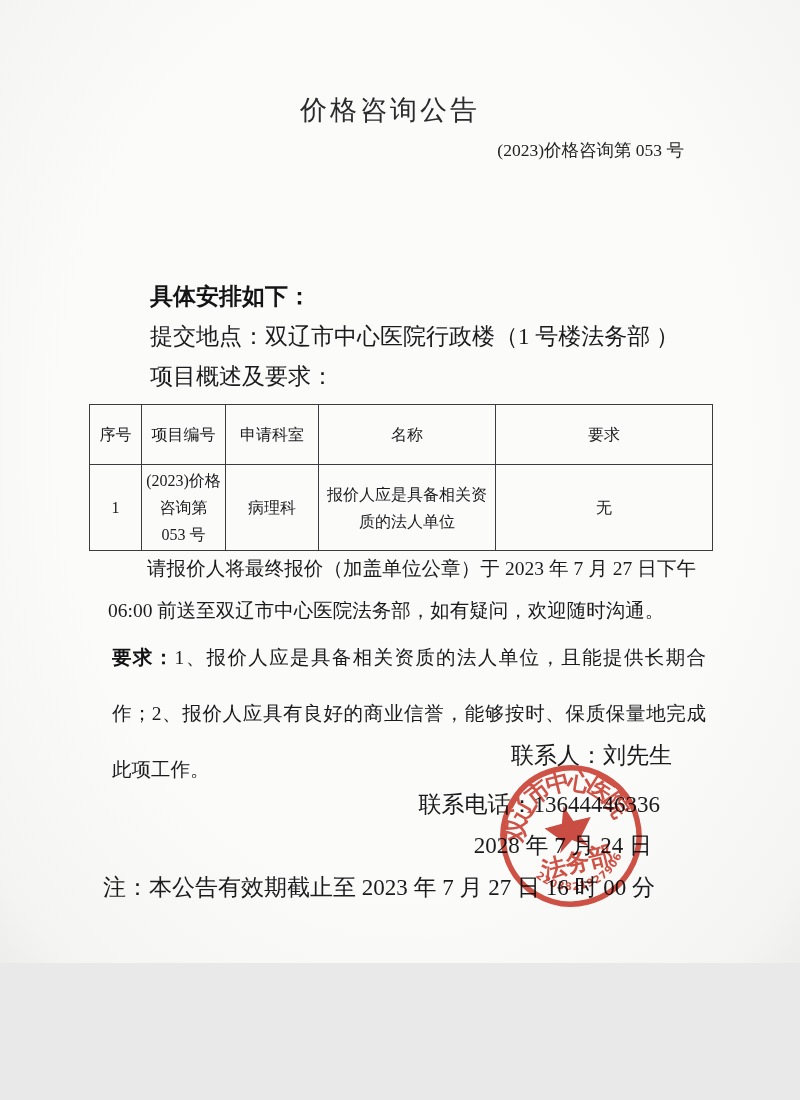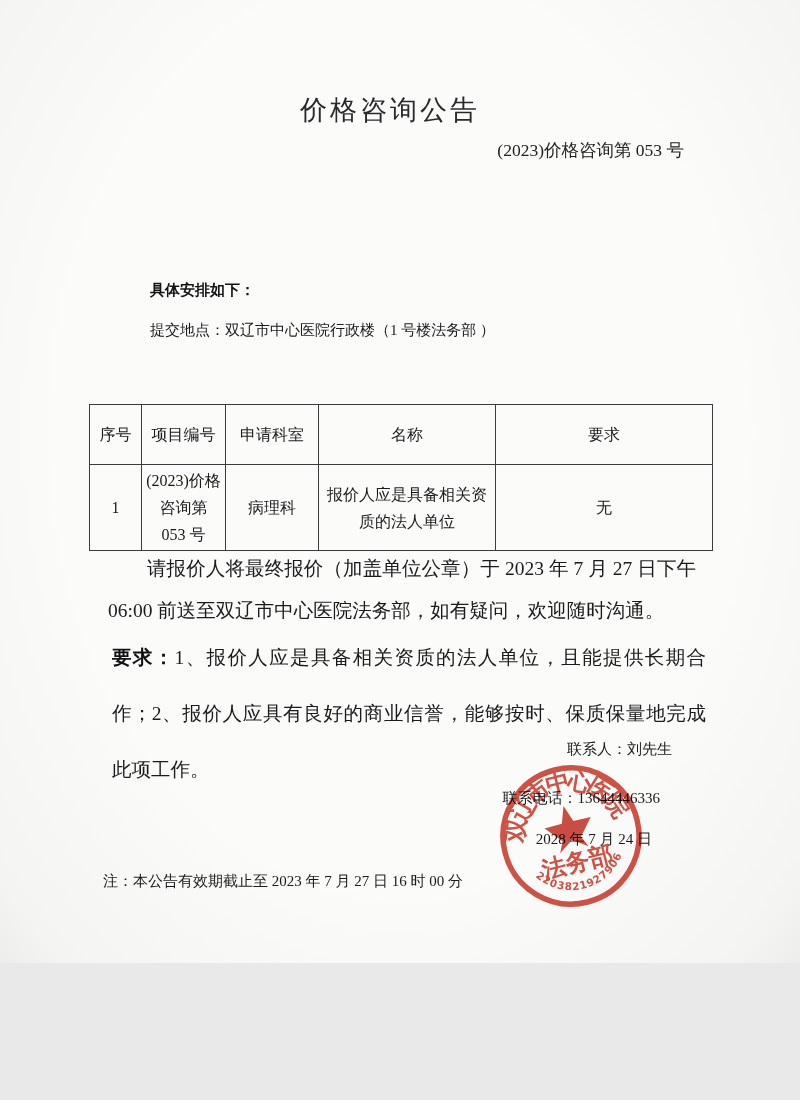--- a/index.html
+++ b/index.html
@@ -16,21 +16,21 @@
     top:92px;left:0;width:780px;text-align:center;
     font-size:27px;letter-spacing:3px;color:#2a2a2c;
   }
   .docnum{
     top:138px;right:116px;font-size:17.5px;color:#222;
   }
   .para{
     font-size:19.5px;line-height:40px;text-align:justify;color:#1b1b1d;
   }
   .intro{top:158px;left:108px;width:586px;text-indent:2em;}
-  .line{font-size:15px;color:#1b1b1d;}
+  .line{font-size:23px;color:#1b1b1d;}
   .arrange{top:281px;left:150px;font-weight:bold;color:#141416;}
   .submit{top:321px;left:150px;}
   .overview{top:361px;left:150px;}
   table.items{
     position:absolute;top:404px;left:89px;
     border-collapse:collapse;table-layout:fixed;width:623px;
     font-size:16px;color:#1b1b1d;
   }
   table.items td,table.items th{
     border:1.6px solid #3c3c40;text-align:center;vertical-align:middle;
@@ -57,20 +57,21 @@
 
   <div class="abs title">价格咨询公告</div>
 
   <div class="abs docnum">(2023)价格咨询第 053 号</div>
 
 
   <div class="abs line arrange">具体安排如下：</div>
 
   <div class="abs line submit">提交地点：双辽市中心医院行政楼（1 号楼法务部 ）</div>
 
+  <div class="abs line overview">项目概述及要求：</div>
 
   <table class="items">
     <colgroup>
       <col style="width:52px">
         <col style="width:84px">
         <col style="width:93px">
       <col style="width:177px">
         <col style="width:217px">
     </colgroup>
     <thead>

